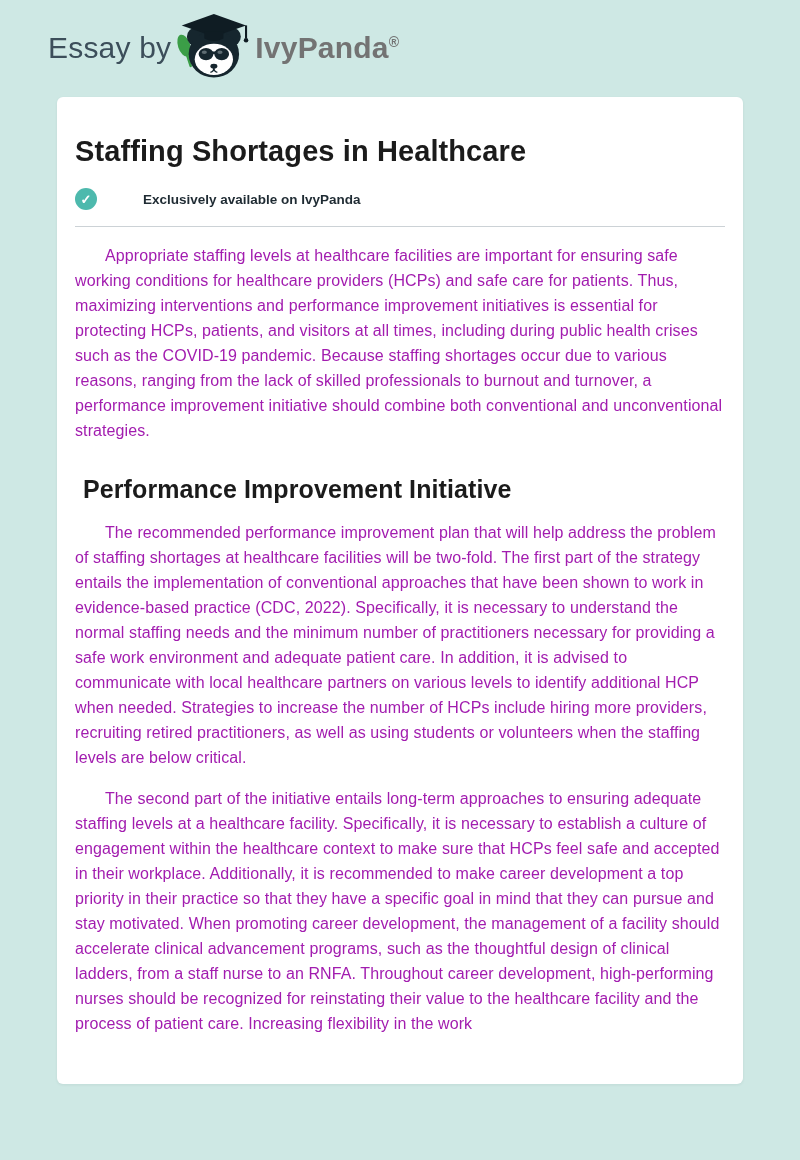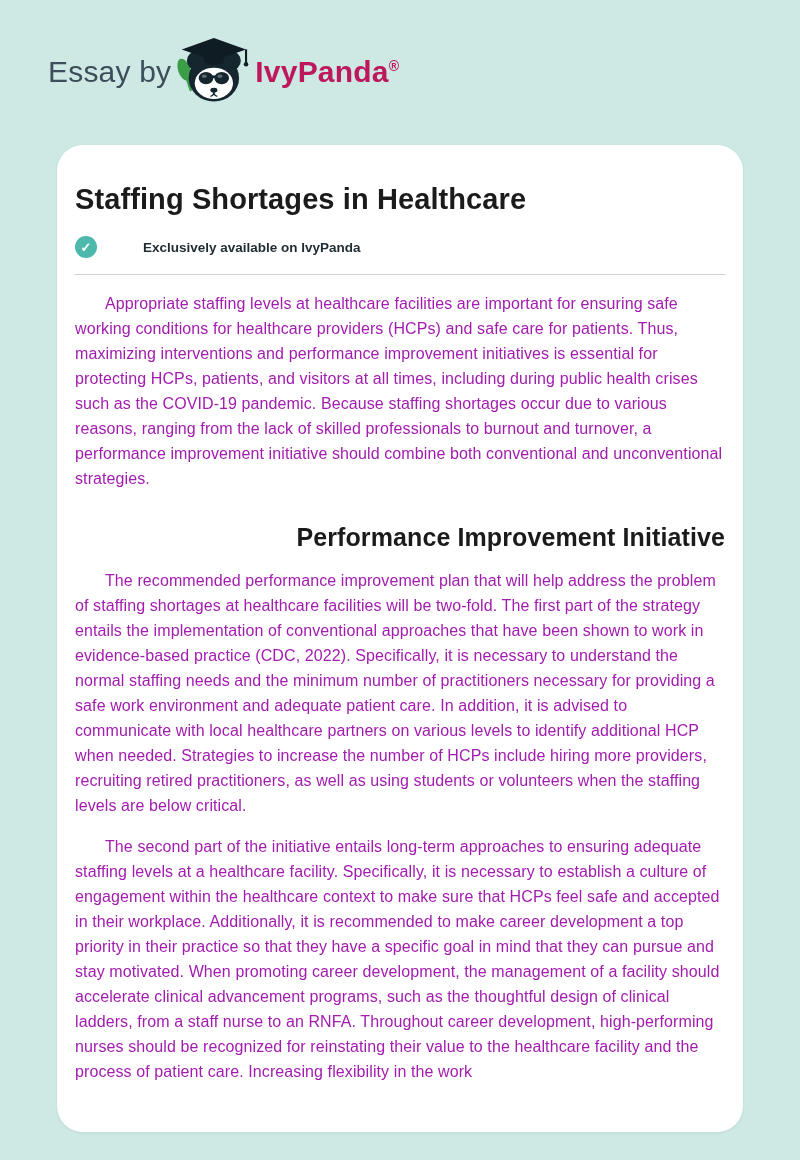--- a/index.html
+++ b/index.html
@@ -7,49 +7,49 @@
   body {
     background: #cee8e4;
     font-family: "Liberation Sans", sans-serif;
     overflow: hidden;
   }
   .site-header {
     display: flex;
     align-items: center;
     gap: 2px;
     padding: 14px 0 16px 48px;
-    height: 145px;
+    height: 97px;
   }
   .essay-by {
     font-size: 30px;
     color: #3c4e5a;
     letter-spacing: 0.2px;
   }
   .logo {
     display: inline-flex;
     width: 80px;
     height: 74px;
     align-items: center;
     justify-content: center;
   }
   .brand {
     font-size: 30px;
     font-weight: bold;
-    color: #be185d;
+    color: #737373;
     letter-spacing: 0.2px;
   }
   .brand sup {
     font-size: 14px;
     font-weight: bold;
     vertical-align: super;
   }
   .card {
     background: #ffffff;
     margin: 0 57px;
-    border-radius: 26px;
+    border-radius: 6px;
     padding: 38px 18px 48px 18px;
     box-shadow: 0 1px 3px rgba(40, 70, 66, 0.08);
   }
   .essay-title {
     font-size: 29px;
     font-weight: bold;
     color: #1b1b1b;
     margin-bottom: 20px;
     letter-spacing: 0.1px;
   }
@@ -90,21 +90,20 @@
     text-indent: 30px;
     margin-top: 16px;
     letter-spacing: 0.1px;
   }
   .section-heading {
     font-size: 25px;
     font-weight: bold;
     color: #1b1b1b;
     margin: 32px 0 10px 8px;
     letter-spacing: 0.1px;
-    text-align: right;
   }
 </style>
 </head>
 <body>
 
 <header class="site-header">
   <span class="essay-by">Essay by</span>
   <span class="logo">
     <svg viewBox="0 0 92 82" width="80" height="72" aria-hidden="true">
 

